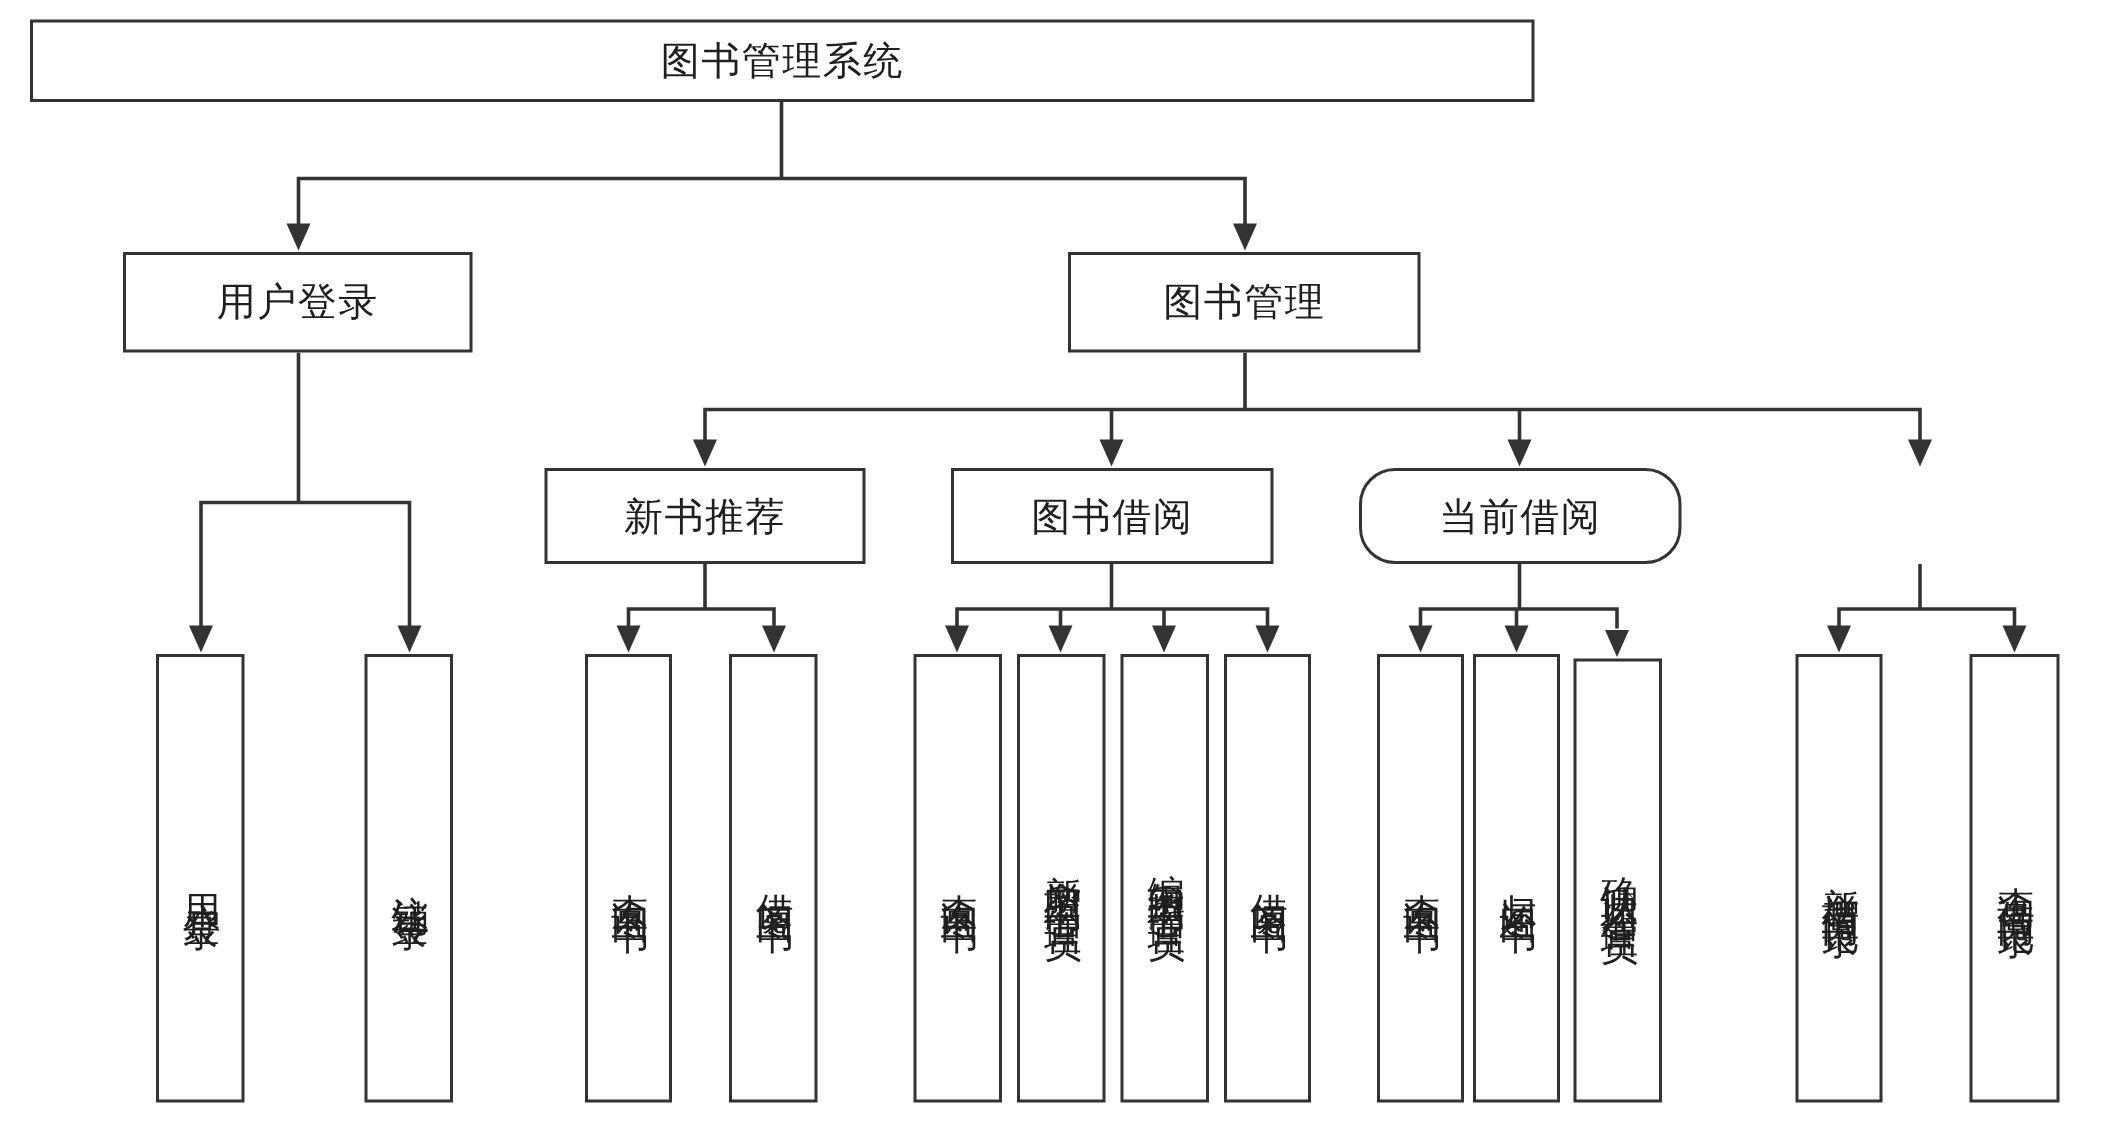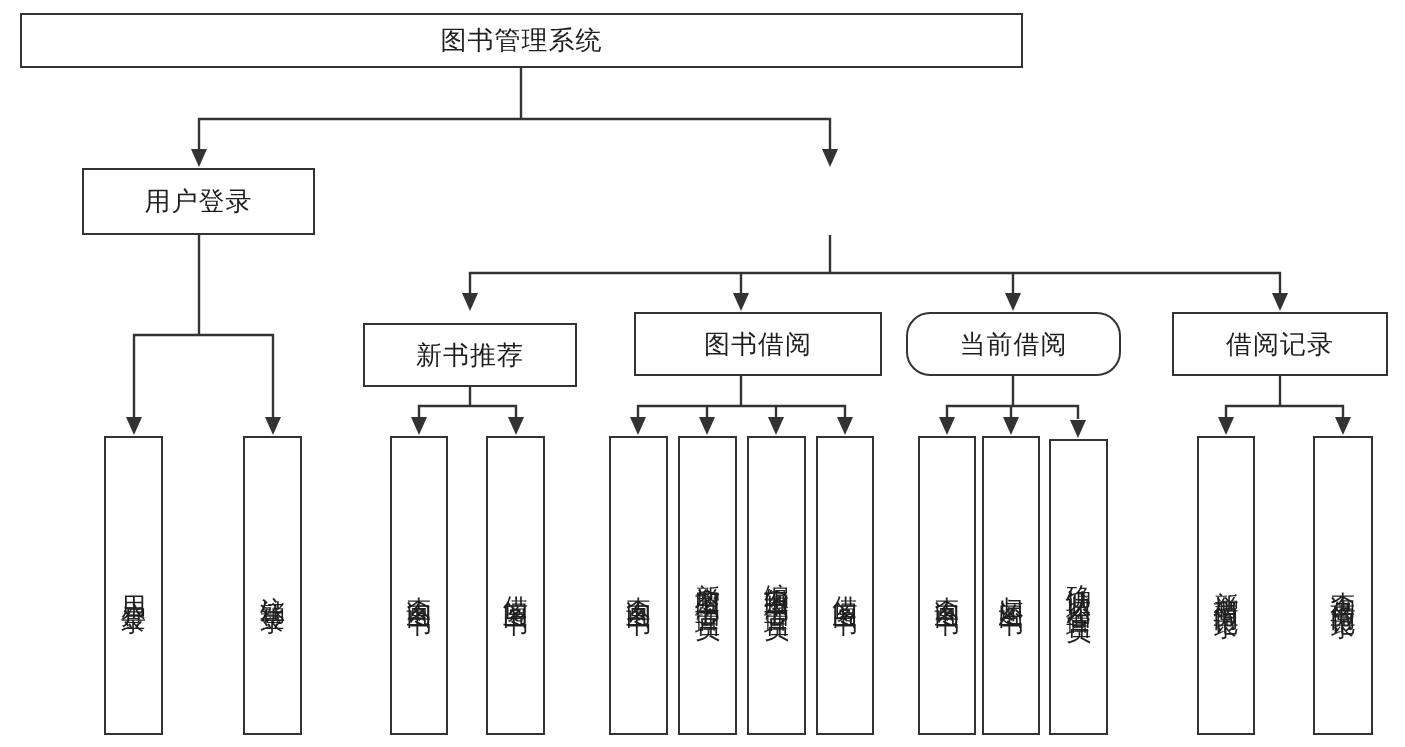--- a/index.html
+++ b/index.html
@@ -105,25 +105,25 @@
 
     <path d="M1280,376 V406"></path>
     <path d="M1226,419 V406 H1343 V419"></path>
     <polygon points="1226,435 1218,417 1234,417"></polygon>
     <polygon points="1343,435 1335,417 1351,417"></polygon>
   </svg>
 
   <div class="node h" style="left:20px;top:13px;width:1003px;height:55px;">图书管理系统</div>
 
   <div class="node h" style="left:82px;top:168px;width:233px;height:67px;">用户登录</div>
+  <div class="node h" style="left:712px;top:168px;width:235px;height:67px;">图书管理</div>
 
-  <div class="node h" style="left:363px;top:312px;width:214px;height:64px;margin-top:11px;">新书推荐</div>
-  <div class="node h" style="left:634px;top:312px;width:248px;height:64px;">图书借阅</div>
+  <div class="node h" style="left:363px;top:312px;width:214px;height:64px;">新书推荐</div>
+  <div class="node h" style="left:634px;top:312px;width:215px;height:64px;">图书借阅</div>
   <div class="node h" style="left:906px;top:312px;width:215px;height:64px;border-radius:24px;">当前借阅</div>
-  <div class="node h" style="left:1172px;top:312px;width:216px;height:64px;">借阅记录</div>
 
   <div class="node v" style="left:104px;top:436px;width:59px;height:299px;">用户登录</div>
   <div class="node v" style="left:243px;top:436px;width:59px;height:299px;">注销登录</div>
 
   <div class="node v" style="left:390px;top:436px;width:58px;height:299px;">查询图书</div>
   <div class="node v" style="left:486px;top:436px;width:59px;height:299px;">借阅图书</div>
 
   <div class="node v" style="left:609px;top:436px;width:59px;height:299px;">查询图书</div>
   <div class="node v" style="left:678px;top:436px;width:59px;height:299px;">新增图书（管理员）</div>
   <div class="node v" style="left:747px;top:436px;width:59px;height:299px;">编辑图书（管理员）</div>

